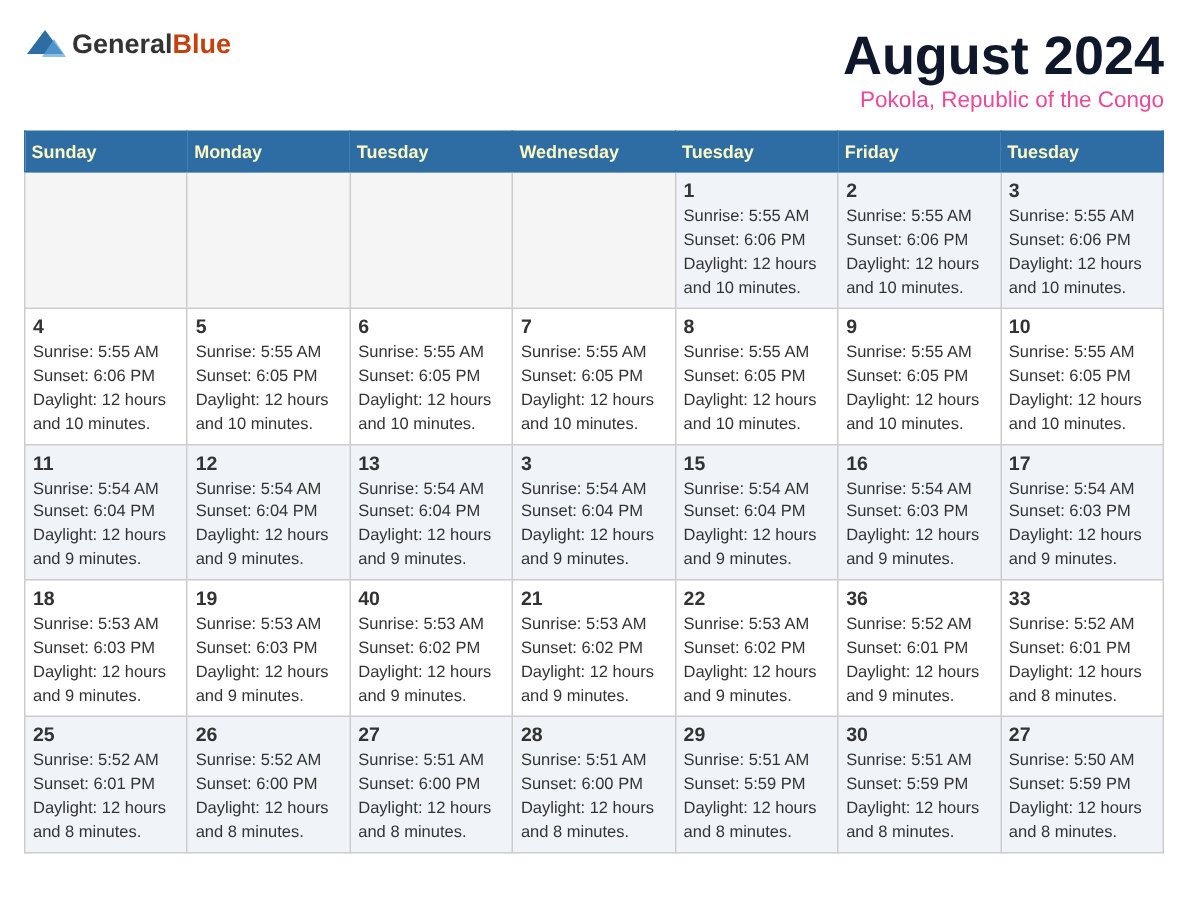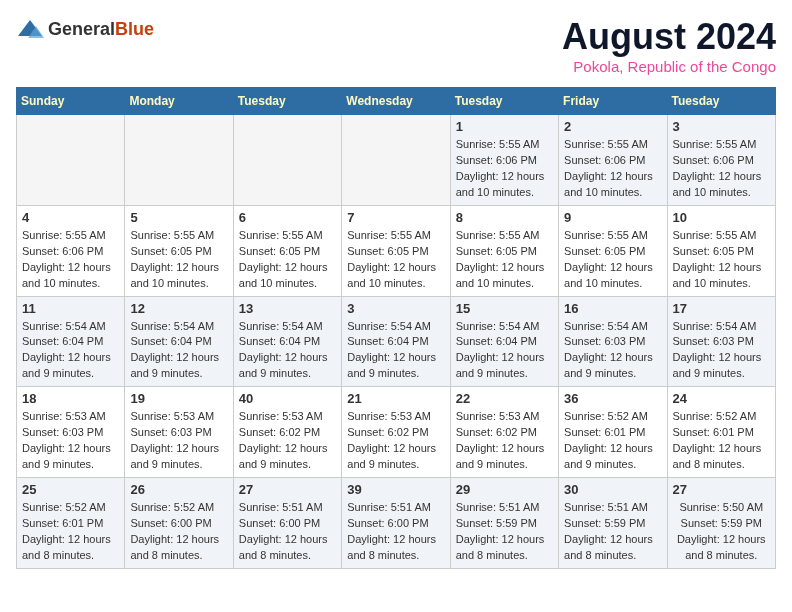--- a/index.html
+++ b/index.html
@@ -292,21 +292,21 @@
 and 9 minutes.</div>
         </td>
         <td>
           <div class="day-num">36</div>
           <div class="day-info" style="white-space: pre-line;">Sunrise: 5:52 AM
 Sunset: 6:01 PM
 Daylight: 12 hours
 and 9 minutes.</div>
         </td>
         <td>
-          <div class="day-num">24</div>
+          <div class="day-num">33</div>
           <div class="day-info" style="white-space: pre-line;">Sunrise: 5:52 AM
 Sunset: 6:01 PM
 Daylight: 12 hours
 and 8 minutes.</div>
         </td>
       </tr>
       <tr>
         <td class="shaded">
           <div class="day-num">25</div>
           <div class="day-info" style="white-space: pre-line;">Sunrise: 5:52 AM
@@ -322,21 +322,21 @@
 and 8 minutes.</div>
         </td>
         <td class="shaded">
           <div class="day-num">27</div>
           <div class="day-info" style="white-space: pre-line;">Sunrise: 5:51 AM
 Sunset: 6:00 PM
 Daylight: 12 hours
 and 8 minutes.</div>
         </td>
         <td class="shaded">
-          <div class="day-num">39</div>
+          <div class="day-num">28</div>
           <div class="day-info" style="white-space: pre-line;">Sunrise: 5:51 AM
 Sunset: 6:00 PM
 Daylight: 12 hours
 and 8 minutes.</div>
         </td>
         <td class="shaded">
           <div class="day-num">29</div>
           <div class="day-info" style="white-space: pre-line;">Sunrise: 5:51 AM
 Sunset: 5:59 PM
 Daylight: 12 hours
@@ -344,20 +344,20 @@
         </td>
         <td class="shaded">
           <div class="day-num">30</div>
           <div class="day-info" style="white-space: pre-line;">Sunrise: 5:51 AM
 Sunset: 5:59 PM
 Daylight: 12 hours
 and 8 minutes.</div>
         </td>
         <td class="shaded">
           <div class="day-num">27</div>
-          <div class="day-info" style="white-space: pre-line; text-align: center;">Sunrise: 5:50 AM
+          <div class="day-info" style="white-space: pre-line;">Sunrise: 5:50 AM
 Sunset: 5:59 PM
 Daylight: 12 hours
 and 8 minutes.</div>
         </td>
       </tr>
     </tbody>
 </table>
 
 </body></html>

